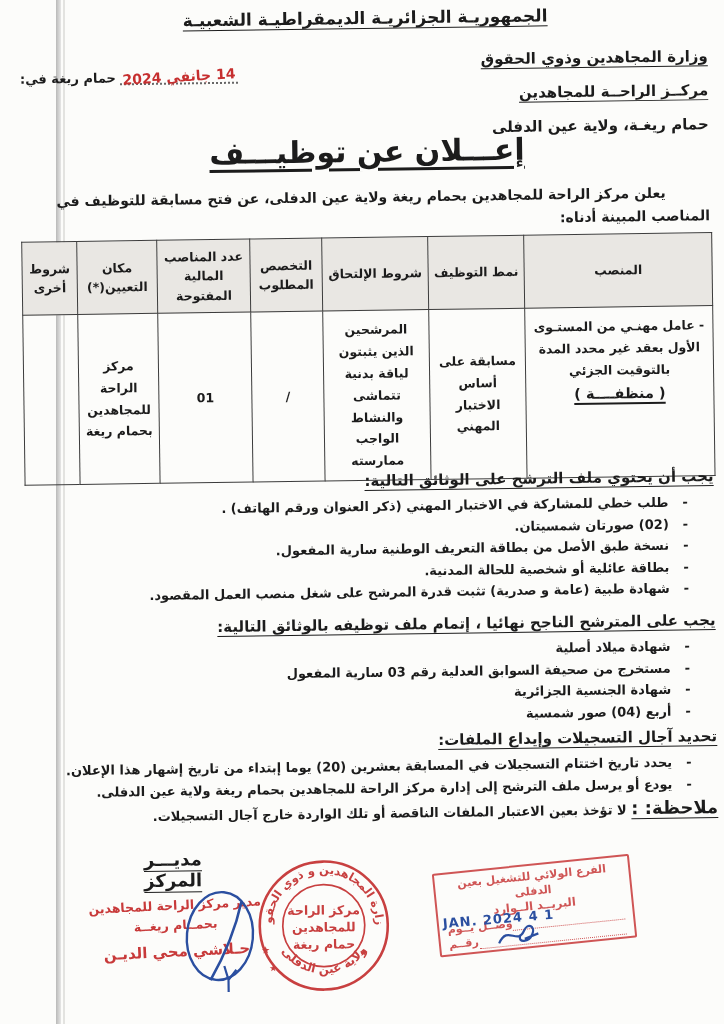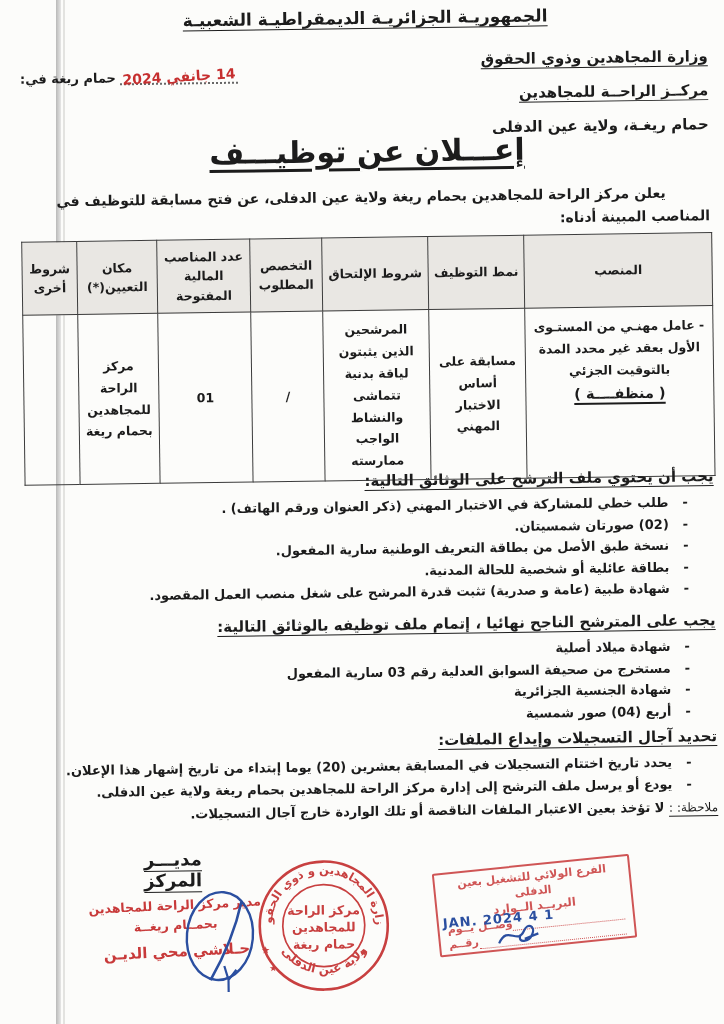--- a/index.html
+++ b/index.html
@@ -45,21 +45,21 @@
 
   .doc-section{position:absolute;right:10px;left:6px;text-align:right;}
   .sec1{top:472px;} .sec2{top:616px;} .sec3{top:732px;}
   .sec-title{margin:0 0 6px 0;font-size:15px;font-weight:800;}
   .sec-items{list-style:none;margin:0;padding:0 26px 0 0;}
   .sec-item{display:flex;gap:14px;font-size:13px;font-weight:600;line-height:21.5px;}
   .dash{font-weight:800;}
 
   .note{position:absolute;top:802px;right:10px;left:6px;margin:0;text-align:right;
     font-size:13px;font-weight:600;line-height:20px;}
-  .note-label{font-weight:400;font-size:12px;}
+  .note-label{font-weight:700;font-size:18px;}
 
   .director{position:absolute;top:846px;left:108px;width:120px;text-align:center;
     font-size:18px;font-weight:900;text-decoration:underline;text-underline-offset:5px;}
 
   .sig-stamp{position:absolute;top:893px;left:80px;width:180px;text-align:center;
     color:#c83a3a;font-weight:800;font-size:12.5px;line-height:20px;
     transform:rotate(-2deg);}
   .sig-name{font-size:15px;font-weight:900;margin-top:6px;white-space:nowrap;}
 
   .sig-ellipse{position:absolute;top:886px;left:170px;}

